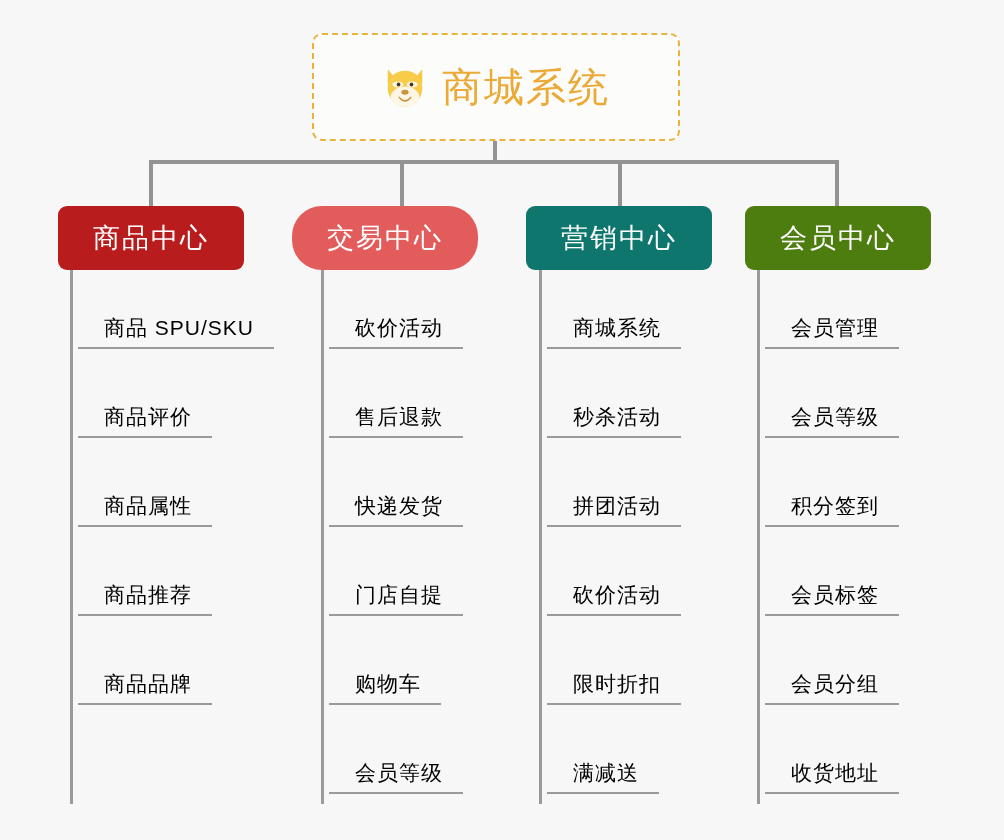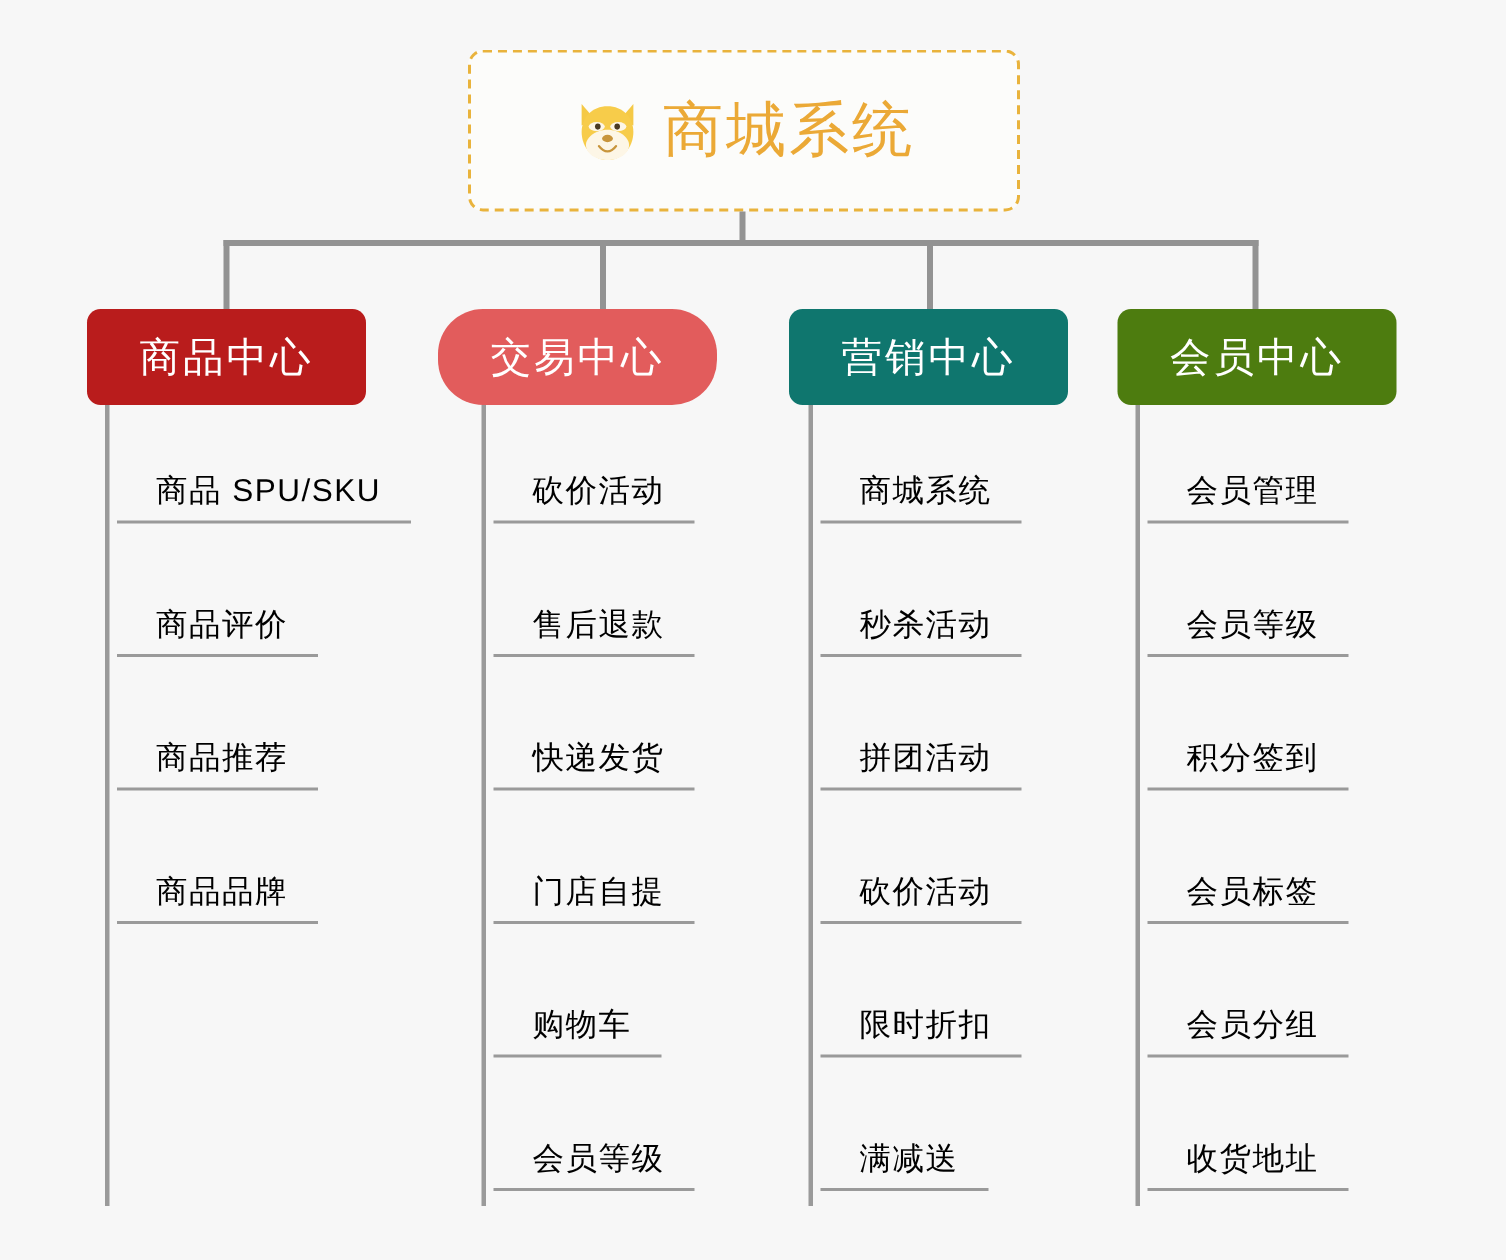--- a/index.html
+++ b/index.html
@@ -168,20 +168,23 @@
 
   <div class="col" style="left:70px">
     <div class="col-spine" style="height:534px"></div>
     <div class="leaf">
         <span class="leaf-text">商品 SPU/SKU</span>
       </div>
     <div class="leaf">
         <span class="leaf-text">商品评价</span>
       </div>
     <div class="leaf">
+        <span class="leaf-text">商品属性</span>
+      </div>
+    <div class="leaf">
         <span class="leaf-text">商品推荐</span>
       </div>
     <div class="leaf">
         <span class="leaf-text">商品品牌</span>
       </div>
   </div>
 
   <div class="col" style="left:321px">
     <div class="col-spine" style="height:534px"></div>
     <div class="leaf">

